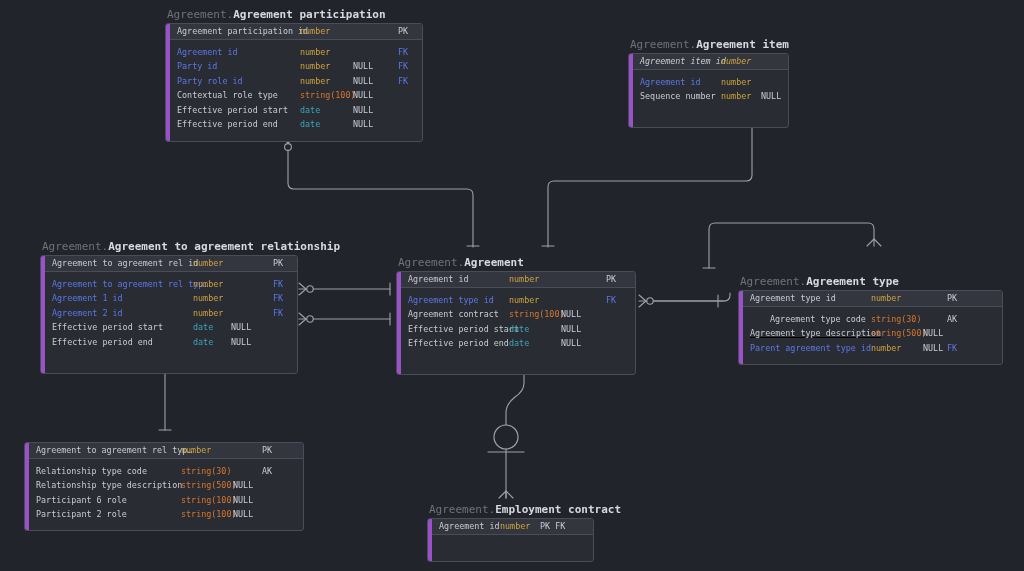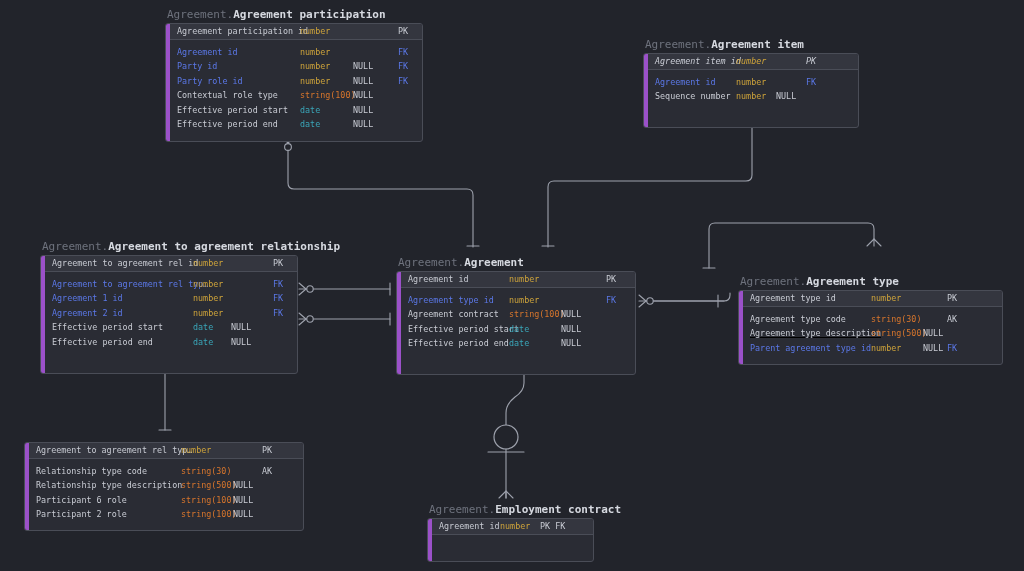--- a/index.html
+++ b/index.html
@@ -182,21 +182,21 @@
               <span class="c-null" style="position:absolute;left:183px;">NULL</span>
             </div>
             <div class="row" style="position:relative;">
               <span class="c-name">Effective period end</span>
               <span class="c-type dt" style="position:absolute;left:130px;">date</span>
               <span class="c-null" style="position:absolute;left:183px;">NULL</span>
             </div>
           </div>
         </div>
       </div>
-      <div class="entity" style="left: 643px; top: 39px; width: 216px;">
+      <div class="entity" style="left: 628px; top: 39px; width: 161px;">
         <div class="ent-title"><span class="schema">Agreement.</span><span class="name">Agreement item</span></div>
         <div class="ent-box" style="height:75px;">
           <div class="accent"></div>
           <div class="rows">
             <div class="row pk-row" style="position:relative;font-style:italic;">
               <span class="c-name">Agreement item id</span>
               <span class="c-type " style="position:absolute;left:88px;">number</span>
               <span class="c-key" style="position:absolute;left:158px;">PK</span>
             </div>
             <div class="pk-sep"></div>
@@ -294,21 +294,21 @@
         <div class="ent-box" style="height:75px;">
           <div class="accent"></div>
           <div class="rows">
             <div class="row pk-row" style="position:relative;">
               <span class="c-name">Agreement type id</span>
               <span class="c-type " style="position:absolute;left:128px;">number</span>
               <span class="c-key" style="position:absolute;left:204px;">PK</span>
             </div>
             <div class="pk-sep"></div>
             <div class="row spacer"></div>
-            <div class="row" style="position:relative;">
+            <div class="row" style="position:relative;padding-left:20px;">
               <span class="c-name">Agreement type code</span>
               <span class="c-type str" style="position:absolute;left:128px;">string(30)</span>
               <span class="c-key" style="position:absolute;left:204px;">AK</span>
             </div>
             <div class="row" style="position:relative;text-decoration:underline;">
               <span class="c-name">Agreement type description</span>
               <span class="c-type str" style="position:absolute;left:128px;">string(500)</span>
               <span class="c-null" style="position:absolute;left:180px;">NULL</span>
             </div>
             <div class="row" style="position:relative;">

